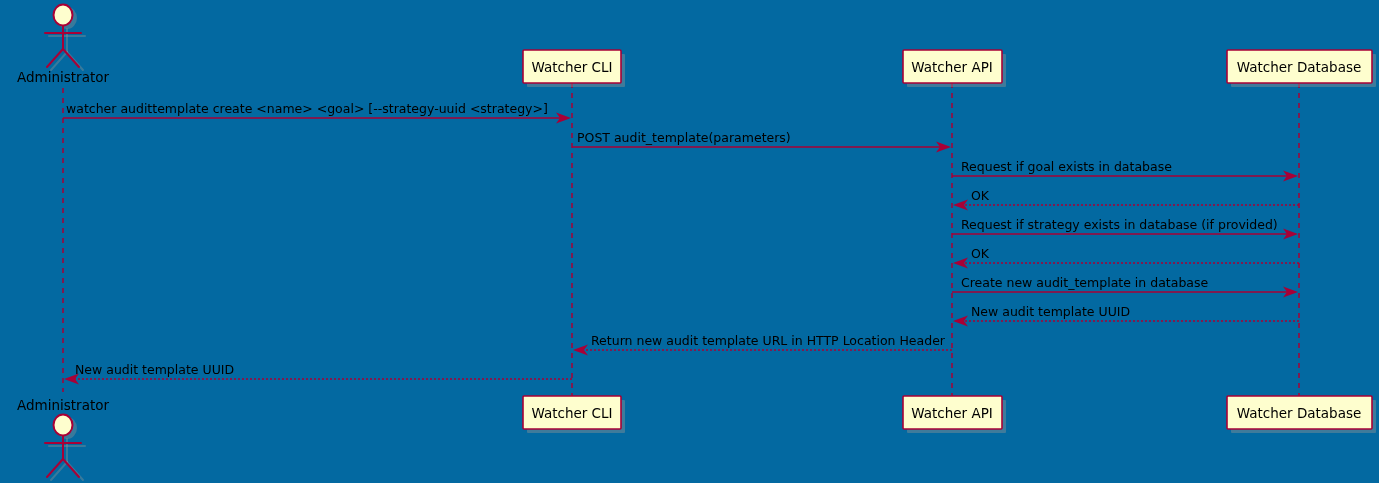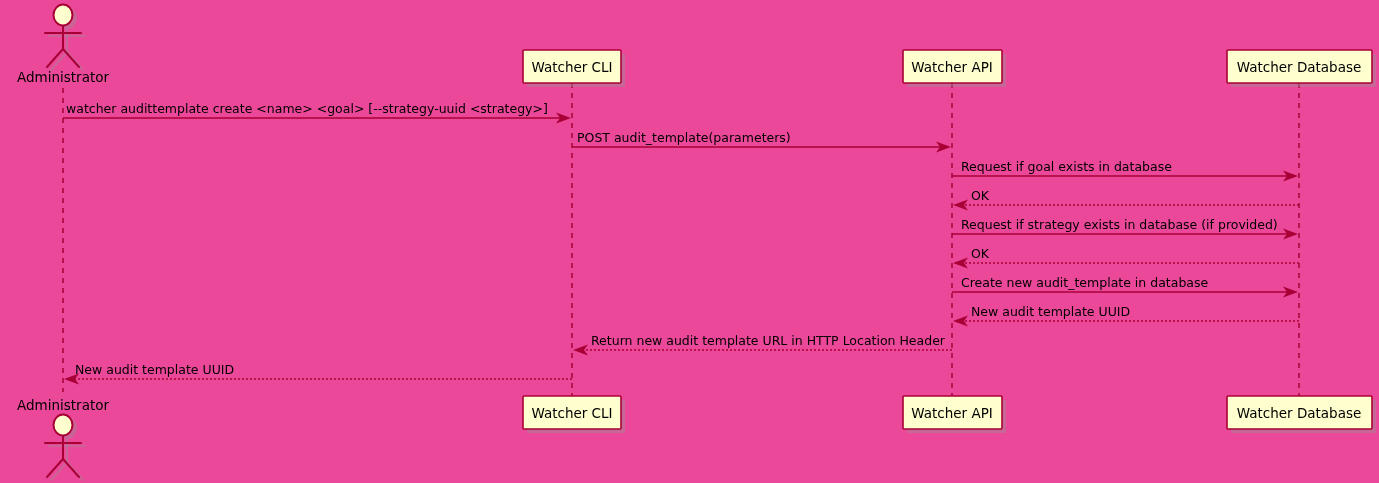--- a/index.html
+++ b/index.html
@@ -7,21 +7,21 @@
     padding: 0;
     background: #ffffff;
   }
   body {
     font-family: "DejaVu Sans", "Liberation Sans", sans-serif;
   }
   #diagram {
     position: relative;
     width: 1379px;
     height: 483px;
-    background: #ec4899;
+    background: #0369a1;
     overflow: hidden;
   }
   #diagram svg {
     position: absolute;
     left: 0;
     top: 0;
   }
   .lifeline {
     stroke: #A80036;
     stroke-width: 1.5;

